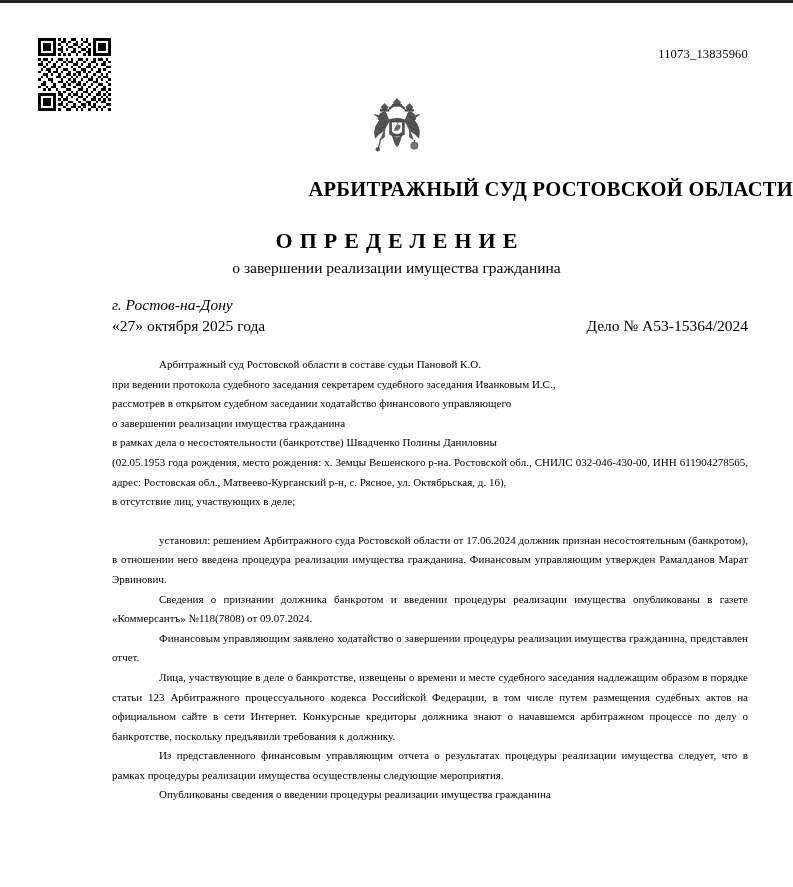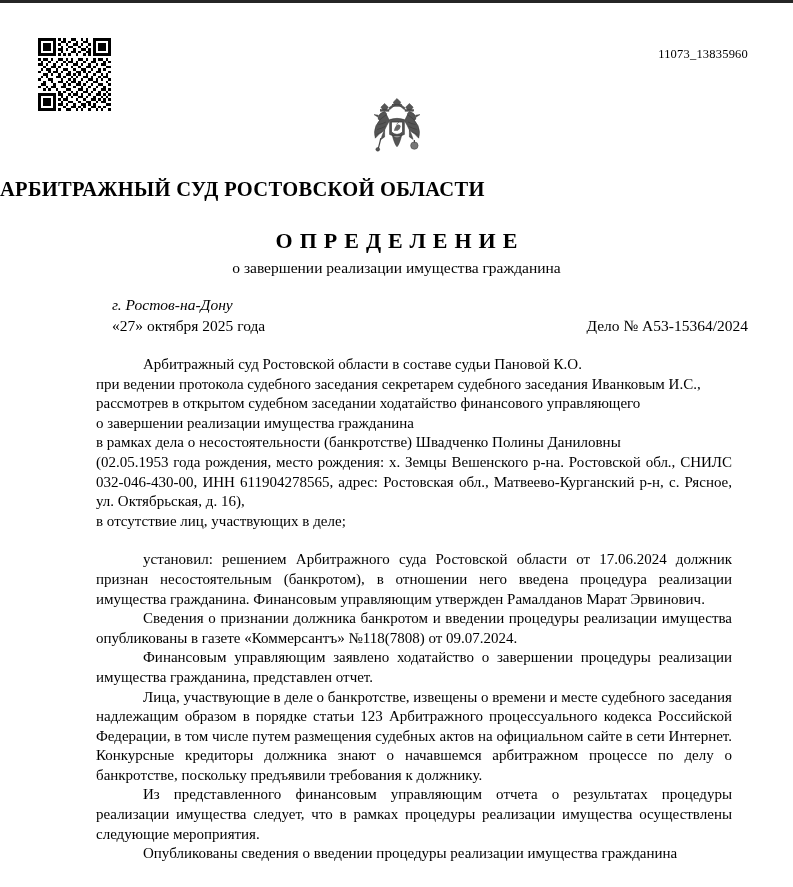--- a/index.html
+++ b/index.html
@@ -55,21 +55,21 @@
     right: 0;
     top: 96px;
     text-align: center;
   }
   .emblem svg { display: inline-block; vertical-align: top; }
 
   .court-title {
     position: absolute;
     left: 0; right: 0;
     top: 178px;
-    text-align: left;
+    text-align: right;
     font-size: 20.5px;
     font-weight: bold;
     letter-spacing: 0.3px;
   }
 
   .doc-kind {
     position: absolute;
     left: 0; right: 0;
     top: 228px;
     text-align: center;
@@ -103,24 +103,24 @@
     font-size: 15.5px;
     display: flex;
     justify-content: space-between;
     align-items: baseline;
   }
   .case-no { white-space: nowrap; }
 
   
   .body {
     position: absolute;
-    left: 96px;
+    left: 112px;
     top: 355px;
     width: 636px;
-    font-size: 15px;
+    font-size: 11px;
     line-height: 19.6px;
   }
   .body p {
     margin: 0;
     text-align: justify;
     text-justify: inter-word;
   }
   .body p.indent { text-indent: 47px; }
   .body p.flush  { text-indent: 0; }
   .gap { height: 19px; }

